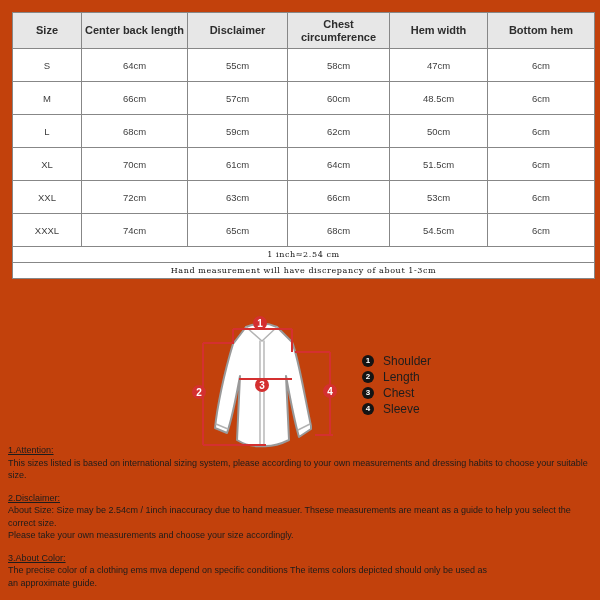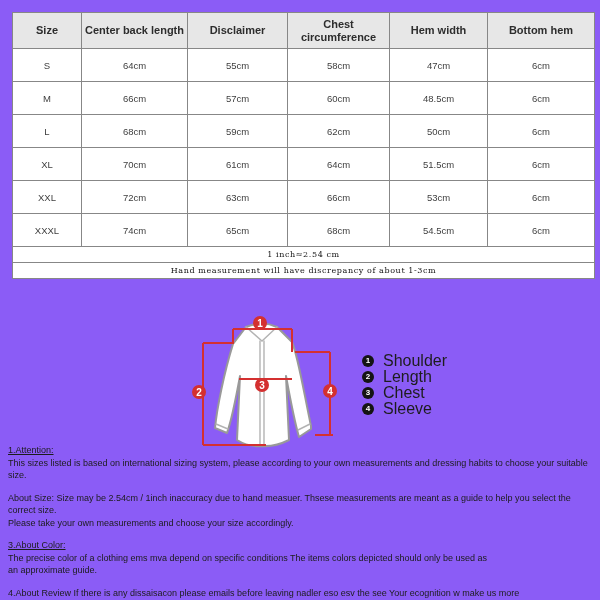--- a/index.html
+++ b/index.html
@@ -1,20 +1,20 @@
 <!DOCTYPE html>
 <html><head>
 <meta charset="utf-8">
 <style>
   html, body { margin: 0; padding: 0; background: #ffffff; }
   .page {
     position: relative;
     width: 600px;
     height: 600px;
-    background: #8b5cf6;
+    background: #c2410c;
     font-family: "Liberation Sans", sans-serif;
     overflow: hidden;
   }
 
   
   .size-table {
     position: absolute;
     left: 12px;
     top: 12px;
     width: 582px;
@@ -77,21 +77,21 @@
     background: #141414;
     color: #ffffff;
     font-size: 8px;
     font-weight: bold;
     line-height: 12px;
     text-align: center;
     margin-right: 9px;
     flex: 0 0 12px;
   }
   .legend-label {
-    font-size: 16px;
+    font-size: 12px;
     color: #1d1d1d;
   }
 
   
   .notes {
     position: absolute;
     left: 8px;
     top: 444px;
     width: 588px;
     font-size: 9px;
@@ -256,20 +256,21 @@
       <span class="legend-label">Sleeve</span>
     </div>
   </div>
 
   <div class="notes">
     <div class="note-section">
       <div class="note-heading">1.Attention:</div>
       <div class="note-body">This sizes listed is based on international sizing system, please according to your own measurements and dressing habits to choose your suitable size.</div>
     </div>
     <div class="note-section">
+      <div class="note-heading">2.Disclaimer:</div>
       <div class="note-body">About Size: Size may be 2.54cm / 1inch inaccuracy due to hand measuer. Thsese measurements are meant as a guide to help you select the correct size.
 Please take your own measurements and choose your size accordingly.</div>
     </div>
     <div class="note-section">
       <div class="note-heading">3.About Color:</div>
       <div class="note-body">The precise color of a clothing ems mva depend on specific conditions The items colors depicted should only be used as
 an approximate guide.</div>
     </div>
     <div class="note-section">
       <div class="note-heading"></div>

